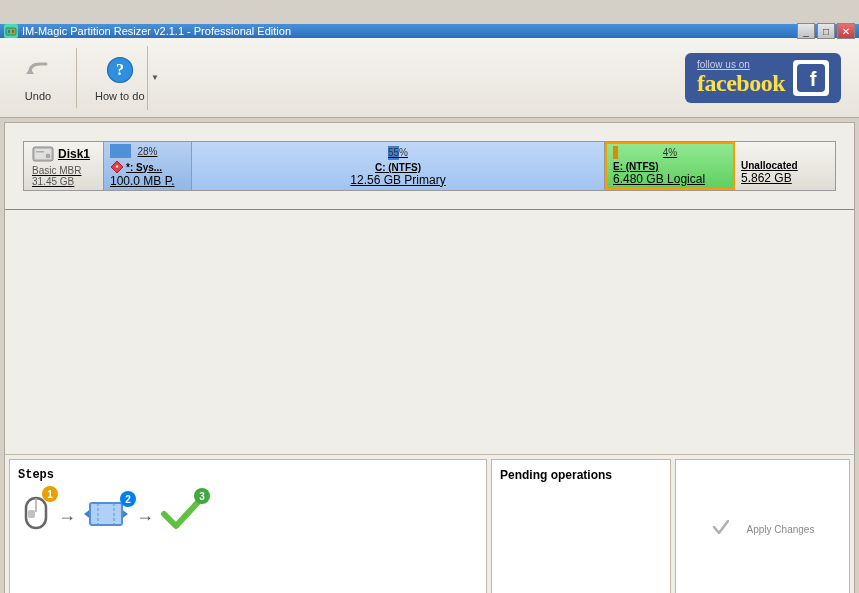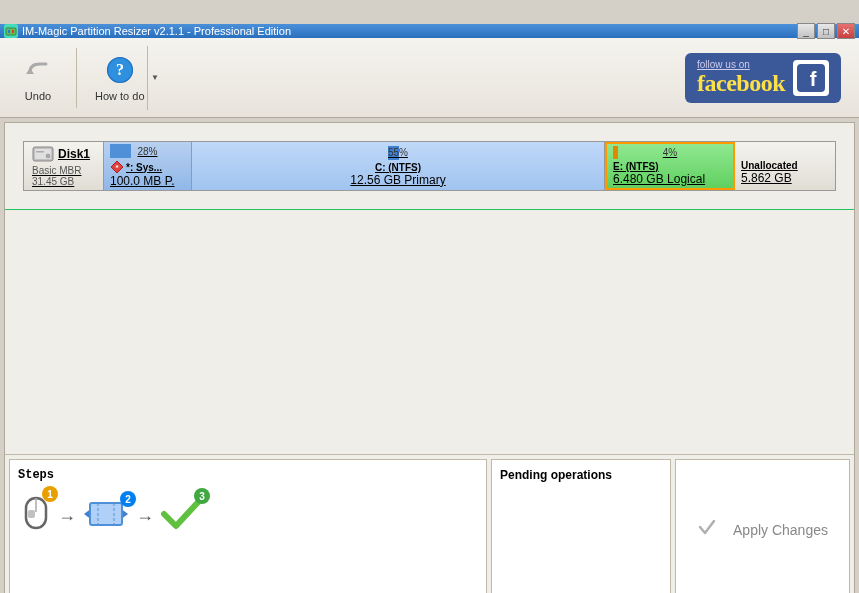--- a/index.html
+++ b/index.html
@@ -277,21 +277,21 @@
       align-items: center;
       justify-content: center;
     }
 
     #apply-button {
       display: flex;
       align-items: center;
       gap: 16px;
       padding: 8px 14px;
       color: #888;
-      font-size: 14px;
+      font-size: 10px;
       cursor: default;
       border: none;
       background: none;
     }
     #apply-button .apply-check {
       font-size: 18px;
       color: #aaa;
     }
 
     

